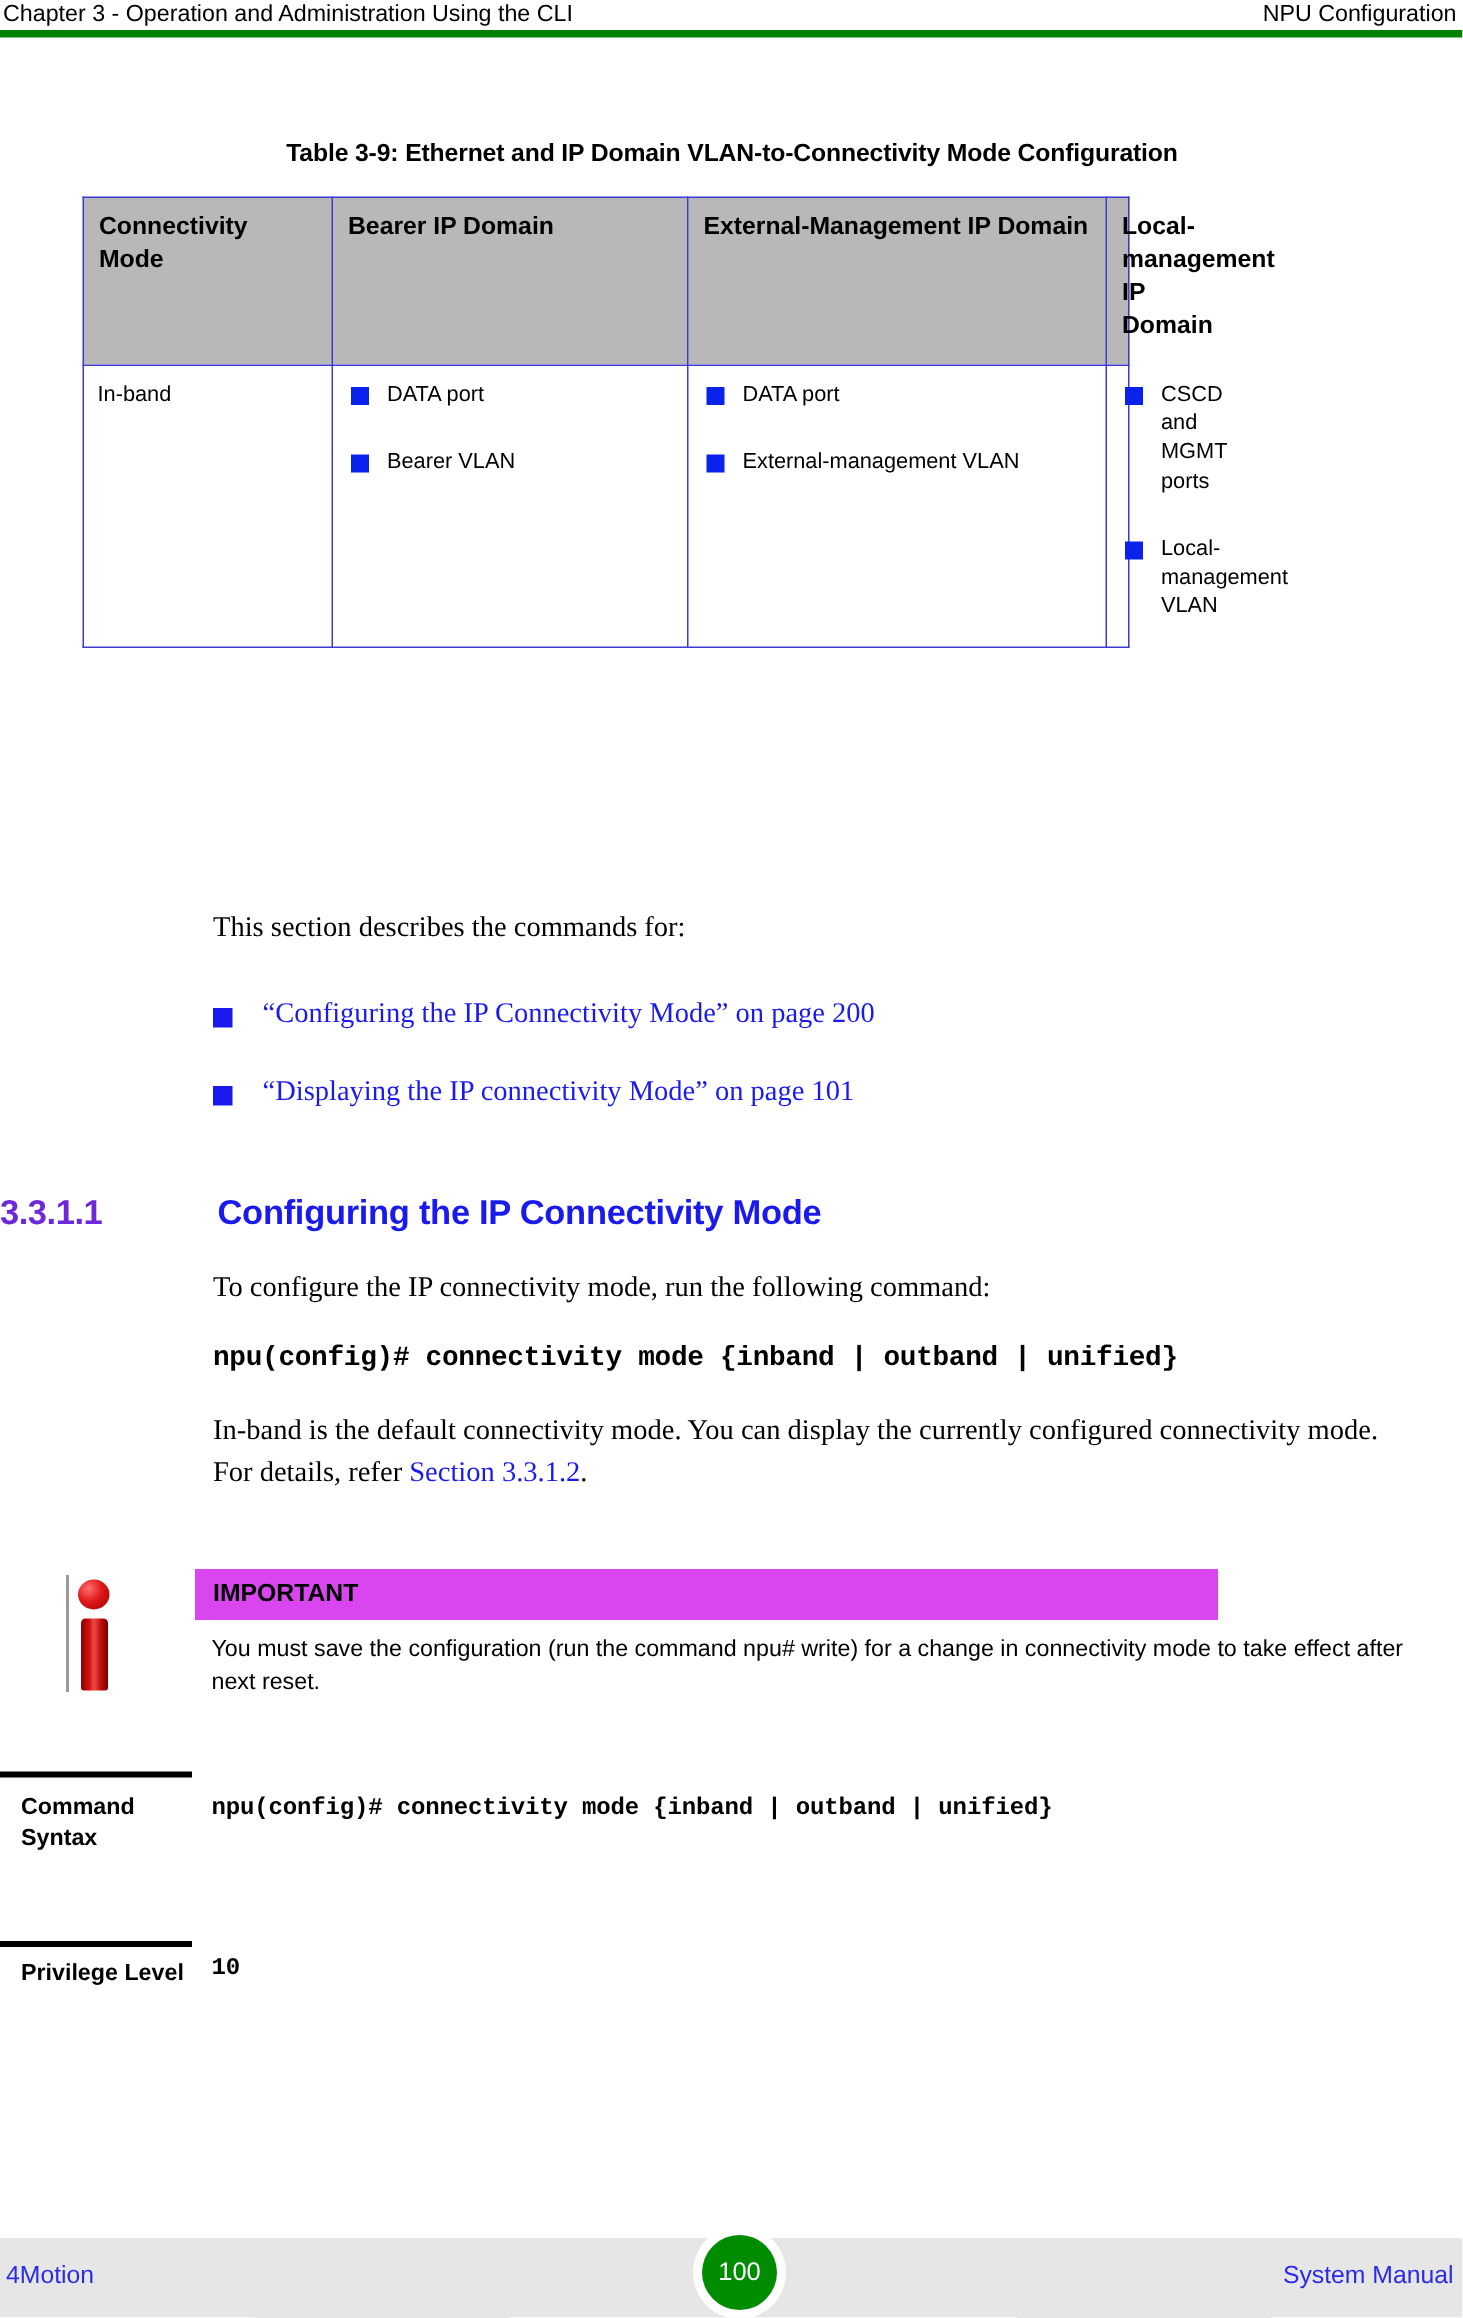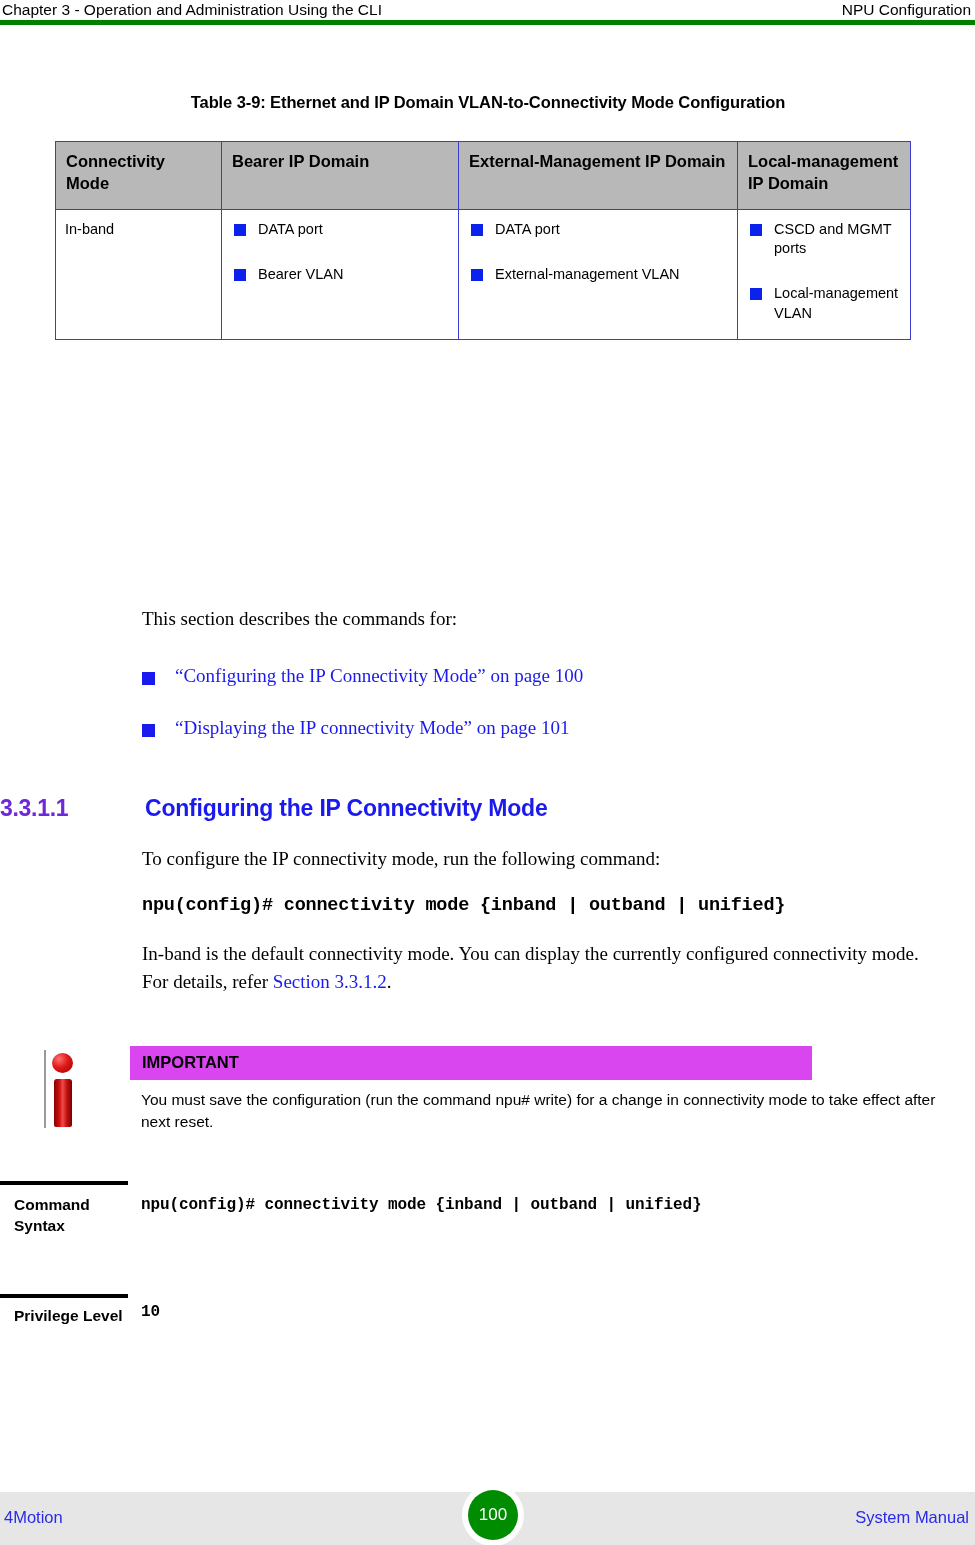--- a/index.html
+++ b/index.html
@@ -48,22 +48,22 @@
     text-align: center;
     font-size: 16.5px;
     font-weight: bold;
     color: #000;
     letter-spacing: -0.1px;
   }
 
   
   #vlan-table {
     position: absolute;
-    left: 55px; top: 141px;
-    width: 856px;
+    left: 55px; top: 131px;
+    width: 698px;
     border-collapse: collapse;
     table-layout: fixed;
   }
   #vlan-table th, #vlan-table td {
     border: 1px solid #3b3bd0;
     vertical-align: top;
     padding: 0;
   }
   #vlan-table thead th {
     background: #b8b8b8;
@@ -346,21 +346,21 @@
           <li>Local-management VLAN</li>
         </ul>
       </td>
     </tr>
   </tbody>
 </table>
 
 <div id="intro-text">This section describes the commands for:</div>
 
 <ul id="link-list">
-  <li>“Configuring the IP Connectivity Mode” on page 100</li>
+  <li>“Configuring the IP Connectivity Mode” on page 200</li>
   <li>“Displaying the IP connectivity Mode” on page 101</li>
 </ul>
 
 <div id="section-heading">
   <span class="sec-num">3.3.1.1</span>
   <span class="sec-title">Configuring the IP Connectivity Mode</span>
 </div>
 
 <div id="config-lead">To configure the IP connectivity mode, run the following command:</div>
 

